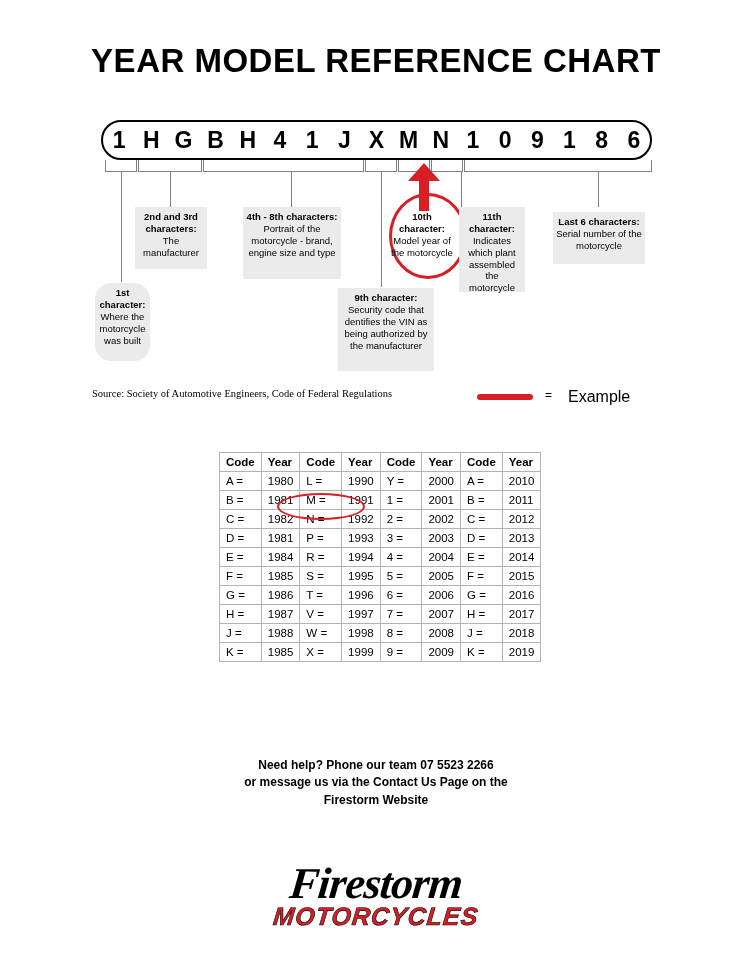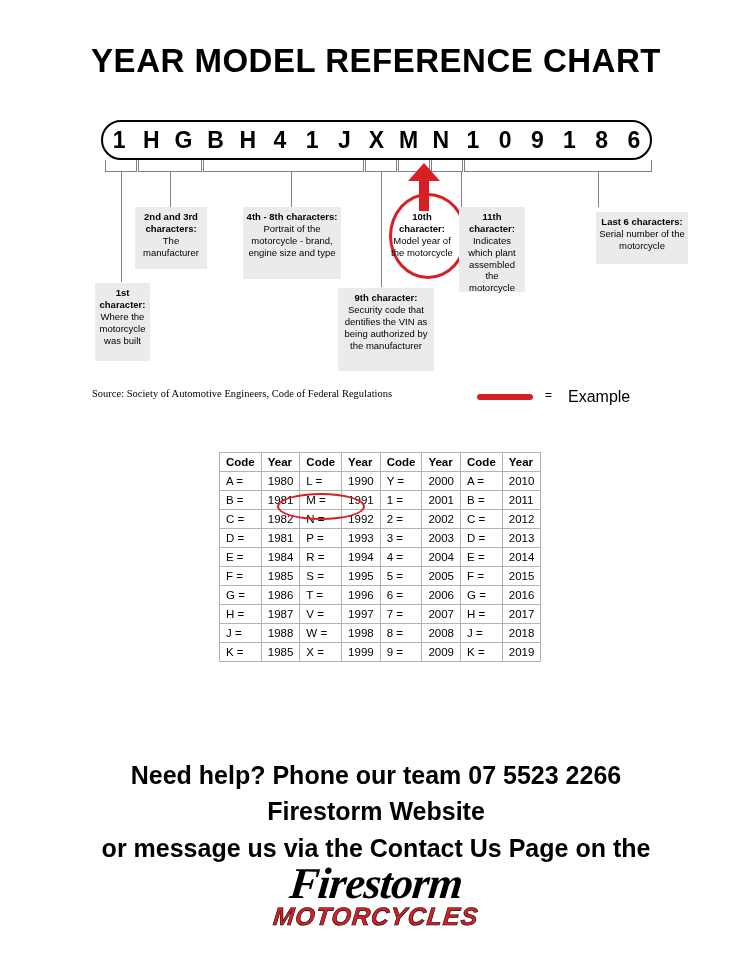--- a/index.html
+++ b/index.html
@@ -173,21 +173,21 @@
     pointer-events: none;
   }
 
   
   #help-text {
     position: absolute;
     left: 0;
     top: 757px;
     width: 752px;
     text-align: center;
-    font-size: 25px;
+    font-size: 12px;
     font-weight: bold;
     line-height: 1.45;
   }
 
   
   #logo {
     position: absolute;
     left: 186px;
     top: 858px;
     width: 380px;
@@ -266,21 +266,21 @@
 
 <div class="bracket" style="left:464px; top:160px; width:188px; height:12px;"></div>
 <div class="leader" style="left:598px; top:172px; height:35px;"></div>
 
 <svg id="arrow-marker" viewBox="0 0 40 48">
   <rect x="15" y="12" width="10" height="36" fill="#d81f26"></rect>
   <polygon points="20,0 36,18 4,18" fill="#d81f26"></polygon>
 </svg>
 <div id="vin-circle"></div>
 
-<div class="callout" style="left:95px; top:283px; width:55px; height:78px;">
+<div class="callout" style="left:95px; top:283px; width:55px; height:78px;border-radius:16px;">
   <b>1st character:</b><br>
   <span>Where the motorcycle was built</span>
 </div>
 
 <div class="callout" style="left:135px; top:207px; width:72px; height:62px;">
   <b>2nd and 3rd characters:</b><br>
   <span>The manufacturer</span>
 </div>
 
 <div class="callout" style="left:243px; top:207px; width:98px; height:72px;">
@@ -296,21 +296,21 @@
 <div class="callout" style="left:388px; top:207px; width:68px; height:66px; background:transparent;">
   <b>10th character:</b><br>
   <span>Model year of the motorcycle</span>
 </div>
 
 <div class="callout" style="left:459px; top:207px; width:66px; height:85px;">
   <b>11th character:</b><br>
   <span>Indicates which plant assembled the motorcycle</span>
 </div>
 
-<div class="callout" style="left:553px; top:212px; width:92px; height:52px;margin-left:43px;">
+<div class="callout" style="left:553px; top:212px; width:92px; height:52px;">
   <b>Last 6 characters:</b><br>
   <span>Serial number of the motorcycle</span>
 </div>
 
 <div id="source-line">Source:  Society of Automotive Engineers, Code of Federal Regulations</div>
 <div id="legend-dash"></div>
 <div id="legend-equals">=</div>
 <div id="legend-label">Example</div>
 
 <div id="year-table-wrap">
@@ -428,20 +428,20 @@
         <td class="code">K =</td>
         <td class="year">2019</td>
       </tr>
     </tbody>
   </table>
 </div>
 <div id="table-circle"></div>
 
 <div id="help-text">
   <div>Need help?  Phone our team 07 5523 2266</div>
+  <div>or message us via the Contact Us Page on the</div>
   <div>Firestorm Website</div>
-  <div>or message us via the Contact Us Page on the</div>
 </div>
 
 <div id="logo">
   <div id="logo-word">Firestorm</div>
   <div id="logo-sub">MOTORCYCLES</div>
 </div>
 
 </body></html>

